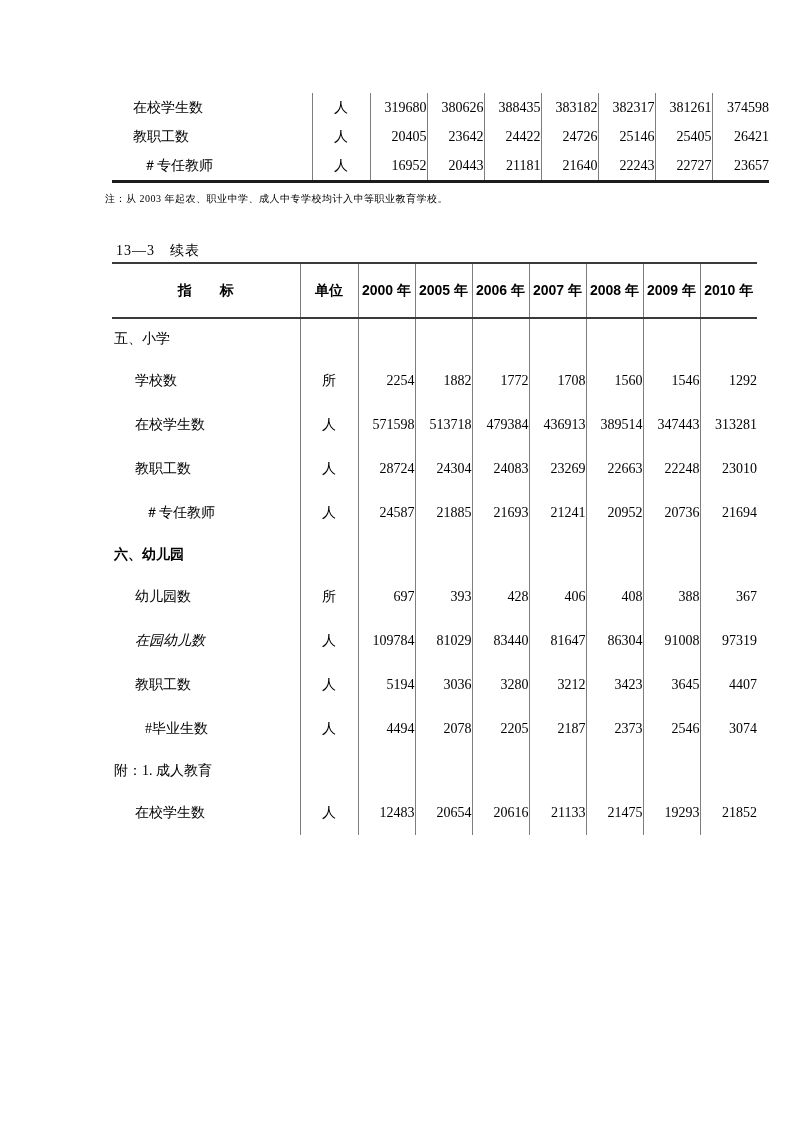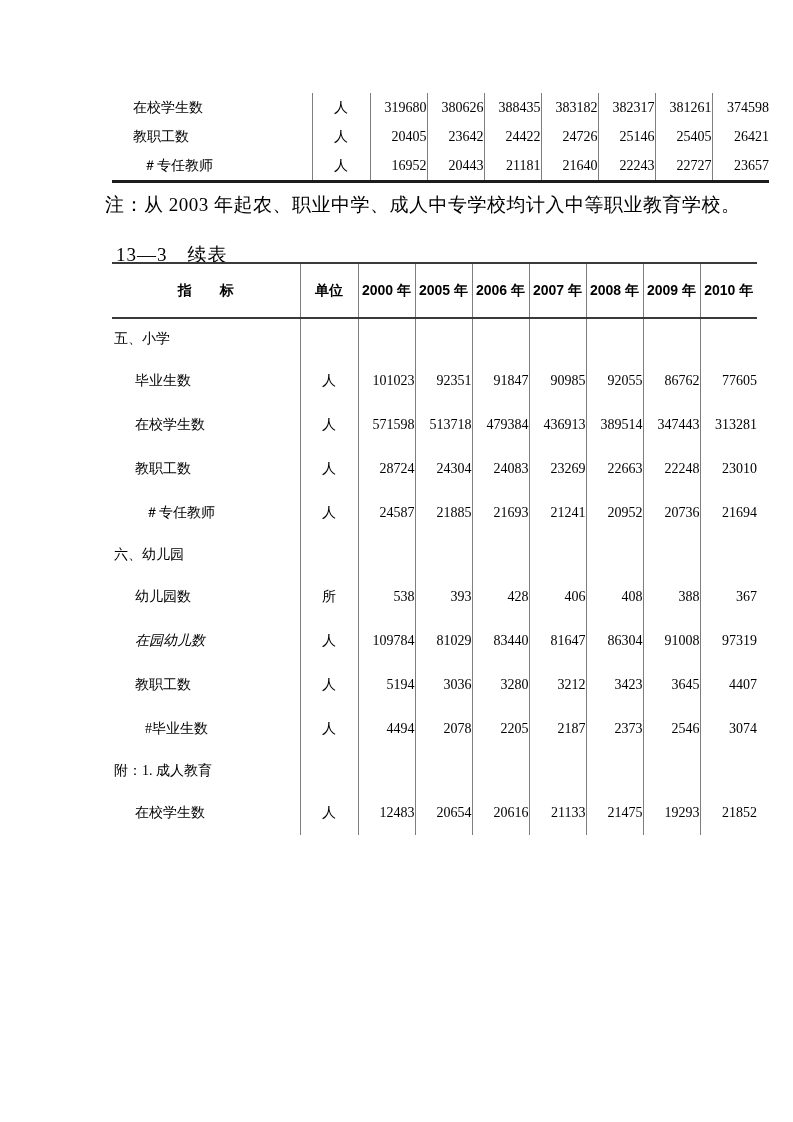--- a/index.html
+++ b/index.html
@@ -37,28 +37,28 @@
   .top-table td { height: 29px; font-size: 14px; }
   
   .lab  { text-align: left; margin-top: 40px; }
   .unit { text-align: center; border-left: 1px solid #7d7d7d; }
   .val  { text-align: right; padding-right: 8px; font-size: 13.5px; border-left: 1px solid #7d7d7d; }
   
   .note {
     position: absolute;
     left: 105px;
     top: 192px;
-    font-size: 19px;
+    font-size: 10px;
     letter-spacing: 0.5px;
   }
   .cont-title {
     position: absolute;
     left: 116px;
     top: 242px;
-    font-size: 19px;
+    font-size: 14px;
     letter-spacing: 1px;
   }
   
   .main-wrap {
     position: absolute;
     left: 112px;
     top: 262px;
     width: 645px;
     height: 738px;   
     overflow: hidden;
@@ -170,29 +170,29 @@
             <td class="unit"></td>
             <td class="val"></td>
             <td class="val"></td>
             <td class="val"></td>
             <td class="val"></td>
             <td class="val"></td>
             <td class="val"></td>
             <td class="val"></td>
           </tr>
           <tr>
-            <td class="lab" style="padding-left: 23px;">毕业生数</td>
-            <td class="unit">人</td>
-            <td class="val">101023</td>
-            <td class="val">92351</td>
-            <td class="val">91847</td>
-            <td class="val">90985</td>
-            <td class="val">92055</td>
-            <td class="val">86762</td>
-            <td class="val">77605</td>
+            <td class="lab" style="padding-left: 23px;">学校数</td>
+            <td class="unit">所</td>
+            <td class="val">2254</td>
+            <td class="val">1882</td>
+            <td class="val">1772</td>
+            <td class="val">1708</td>
+            <td class="val">1560</td>
+            <td class="val">1546</td>
+            <td class="val">1292</td>
           </tr>
           <tr>
             <td class="lab" style="padding-left: 23px;">在校学生数</td>
             <td class="unit">人</td>
             <td class="val">571598</td>
             <td class="val">513718</td>
             <td class="val">479384</td>
             <td class="val">436913</td>
             <td class="val">389514</td>
             <td class="val">347443</td>
@@ -214,34 +214,34 @@
             <td class="unit">人</td>
             <td class="val">24587</td>
             <td class="val">21885</td>
             <td class="val">21693</td>
             <td class="val">21241</td>
             <td class="val">20952</td>
             <td class="val">20736</td>
             <td class="val">21694</td>
           </tr>
           <tr class="section">
-            <td class="lab" style="padding-left: 2px;">六、幼儿园</td>
+            <td class="lab" style="padding-left: 2px; font-weight: bold;">六、幼儿园</td>
             <td class="unit"></td>
             <td class="val"></td>
             <td class="val"></td>
             <td class="val"></td>
             <td class="val"></td>
             <td class="val"></td>
             <td class="val"></td>
             <td class="val"></td>
           </tr>
           <tr>
             <td class="lab" style="padding-left: 23px;">幼儿园数</td>
             <td class="unit">所</td>
-            <td class="val">538</td>
+            <td class="val">697</td>
             <td class="val">393</td>
             <td class="val">428</td>
             <td class="val">406</td>
             <td class="val">408</td>
             <td class="val">388</td>
             <td class="val">367</td>
           </tr>
           <tr>
             <td class="lab" style="padding-left: 23px; font-style: italic;">在园幼儿数</td>
             <td class="unit">人</td>

